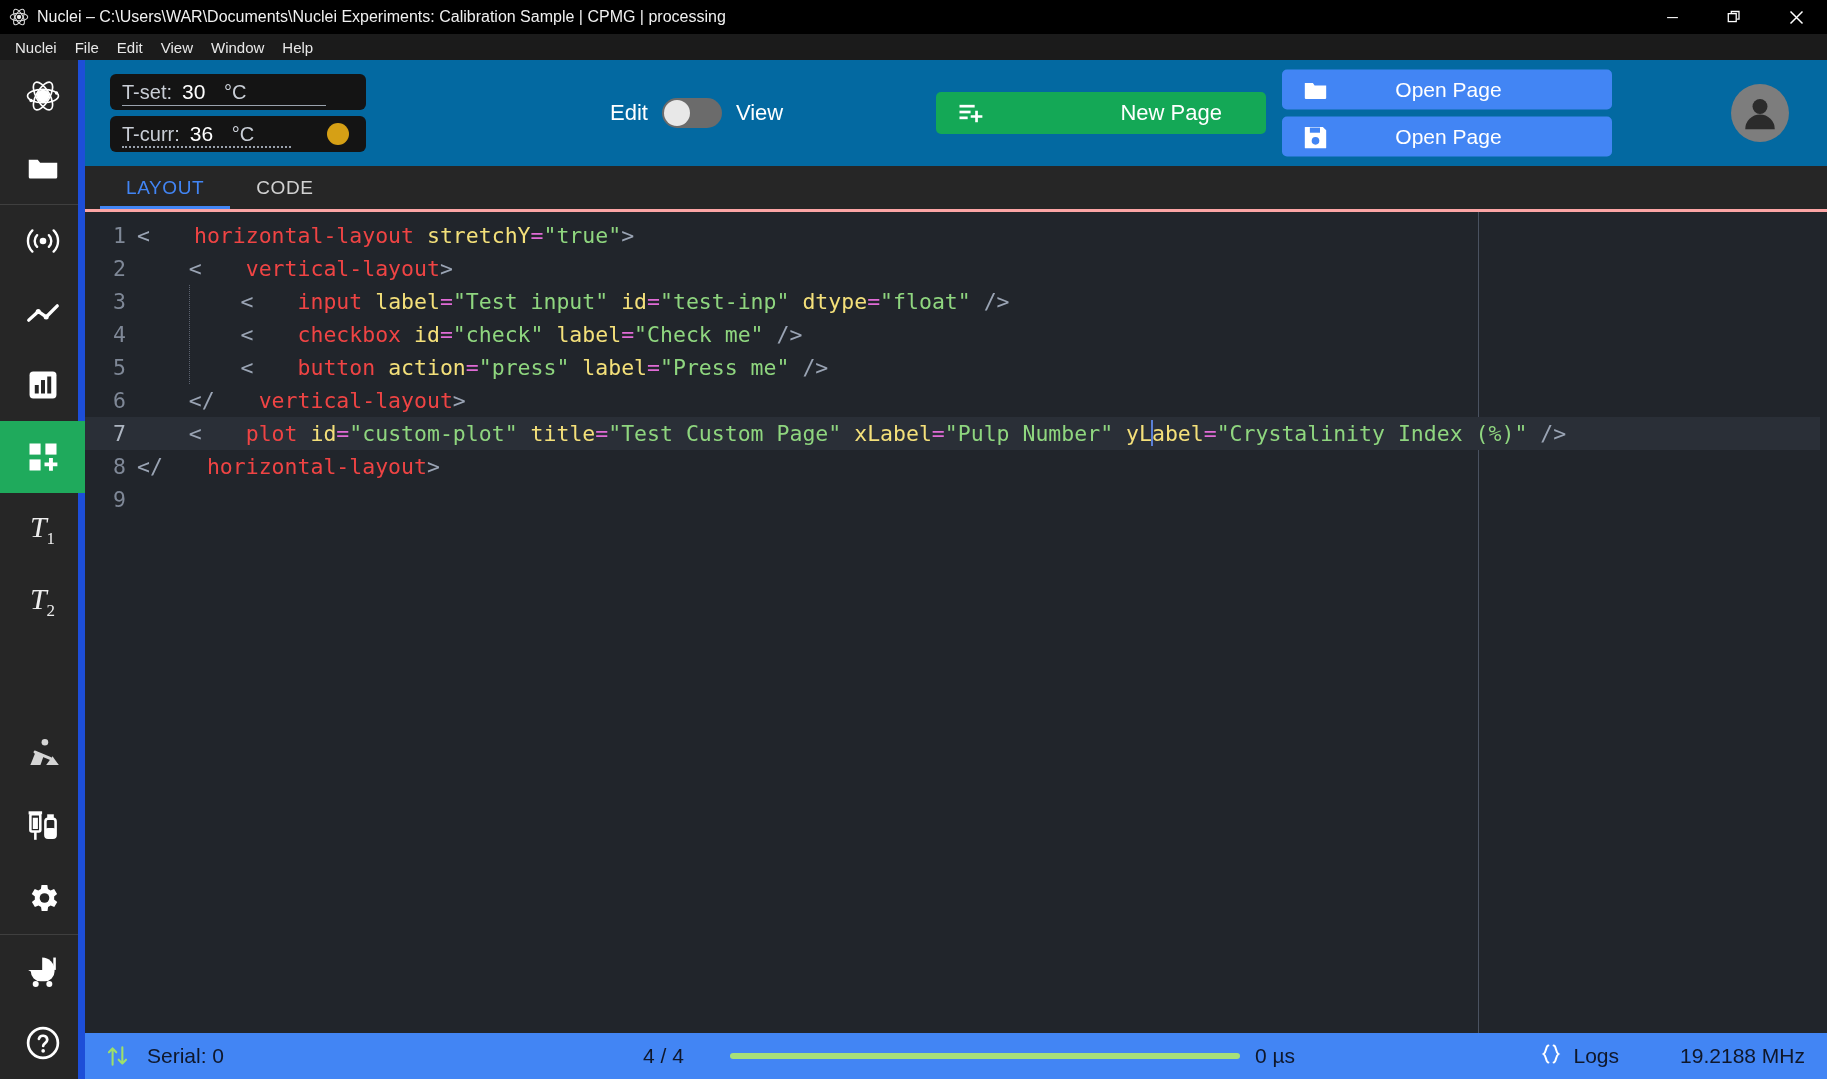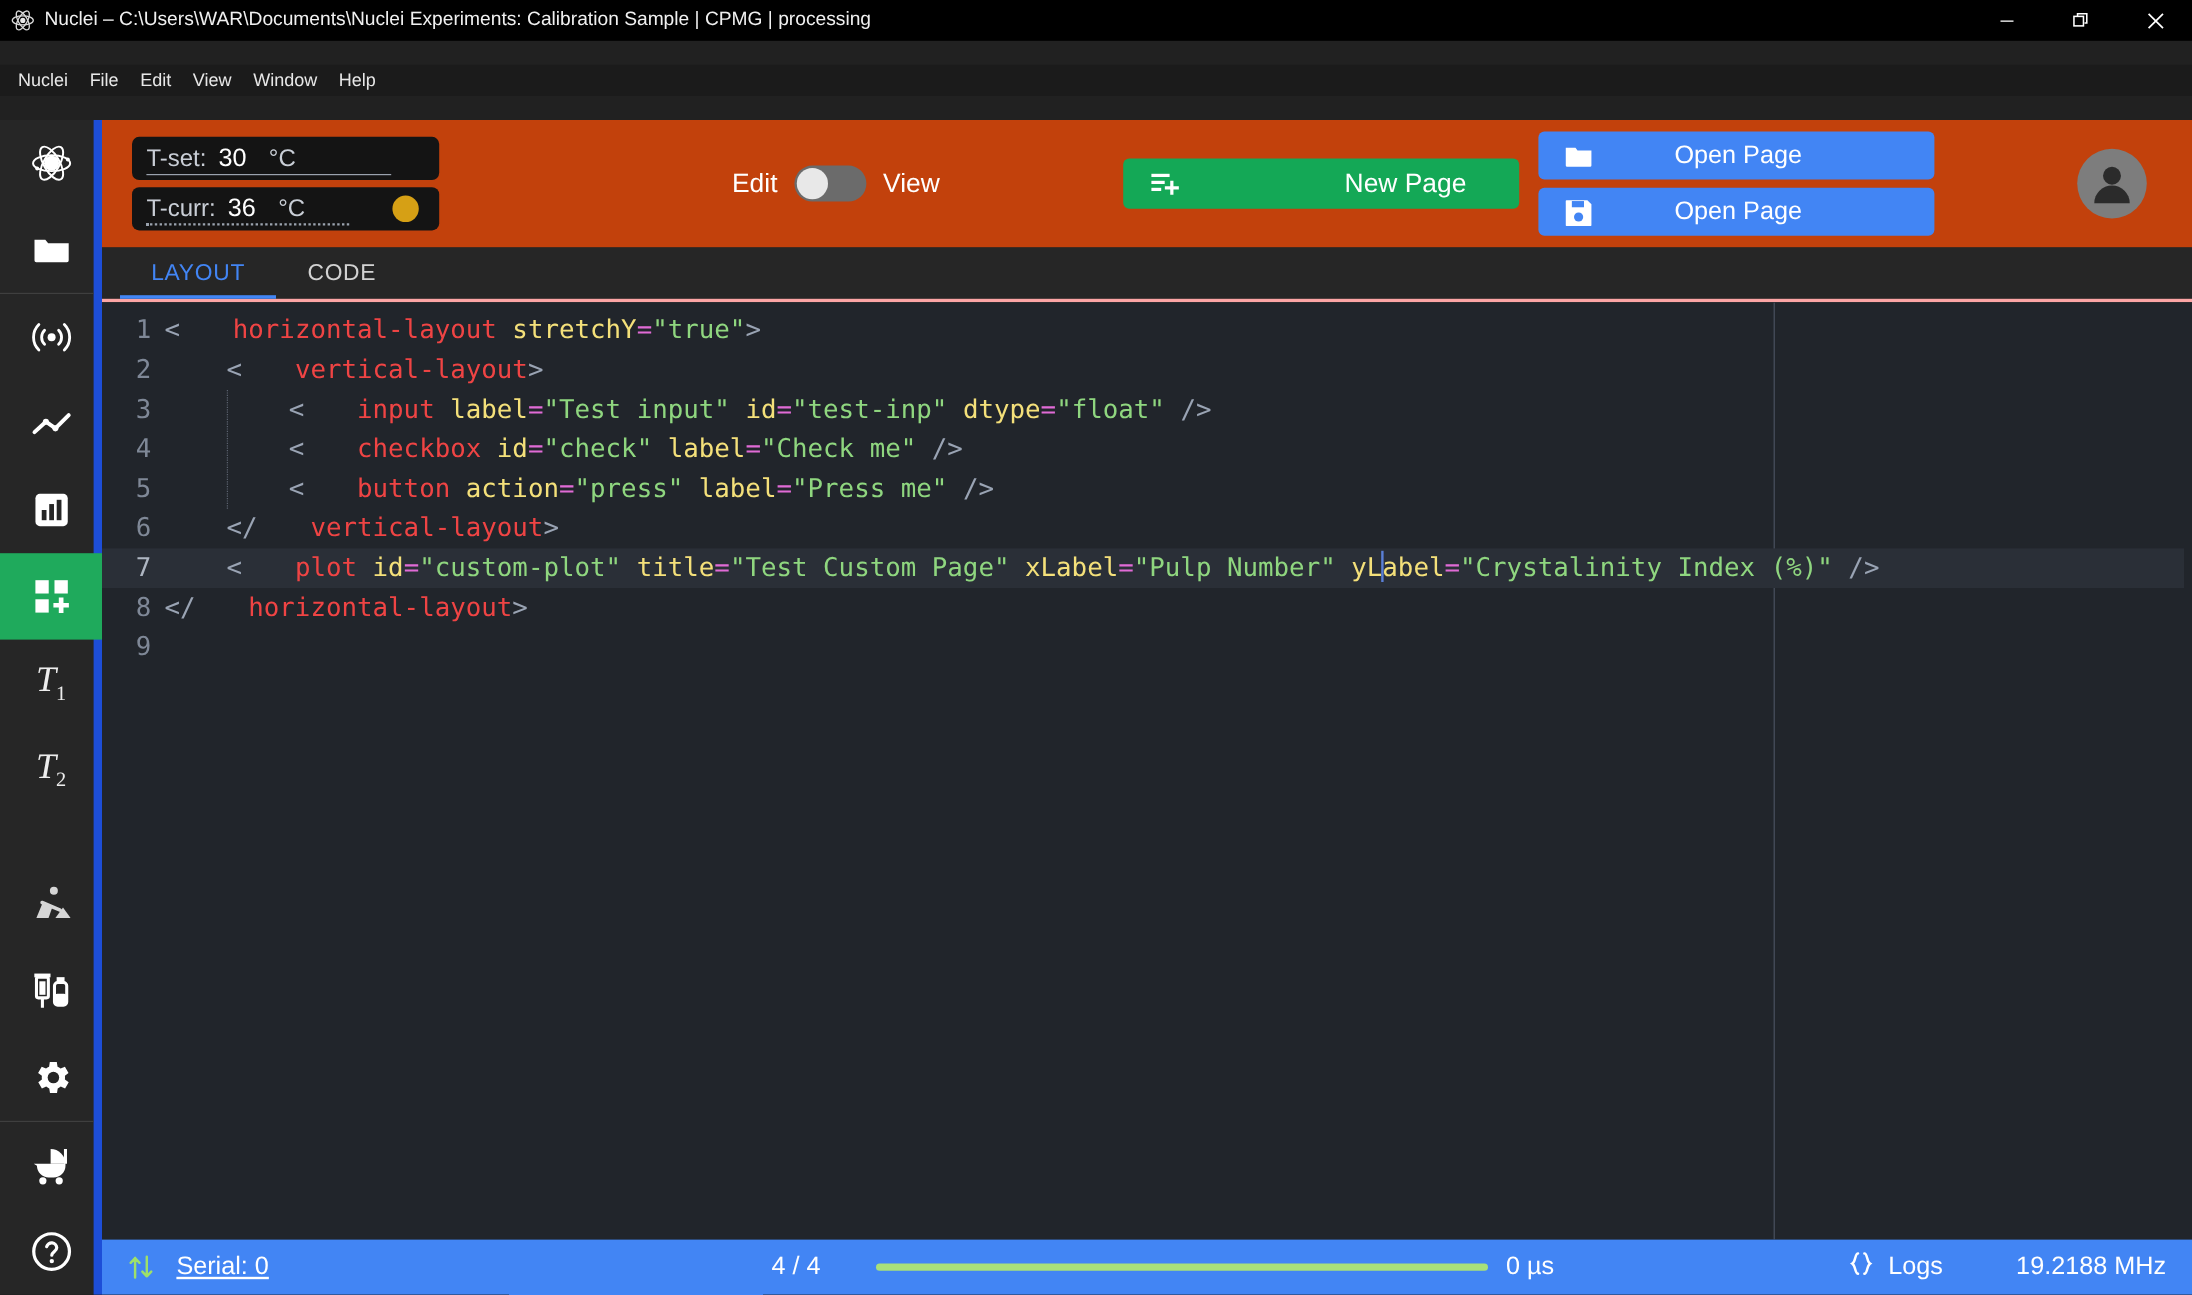--- a/index.html
+++ b/index.html
@@ -7,21 +7,20 @@
     width: 1827px; height: 1079px;
     background: #1e1e1e;
     font-family: "Liberation Sans", sans-serif;
     overflow: hidden;
   }
   #app {
     width: 1827px; height: 1079px;
     position: relative;
     display: flex; flex-direction: column;
     background: #212121;
-    gap: 20px;
   }
 
   
   .titlebar {
     height: 34px; flex: 0 0 34px;
     background: #000;
     display: flex; align-items: center;
     position: relative;
   }
   .titlebar-icon {
@@ -80,21 +79,21 @@
     font-size: 30px; font-style: italic; color: #ededed;
   }
   .side-label sub { font-size: 17px; font-style: normal; }
 
   
   .main { flex: 1 1 auto; display: flex; flex-direction: column; min-width: 0; background: #212121; }
 
   
   .toolbar {
     height: 106px; flex: 0 0 106px;
-    background: #c2410c;
+    background: #0369a1;
     display: flex; align-items: center;
     position: relative;
   }
   .temp-group {
     margin-left: 25px;
     display: flex; flex-direction: column; gap: 6px;
   }
   .temp-box {
     width: 256px; height: 36px;
     background: #141414;
@@ -229,23 +228,22 @@
   
   .v-scroll {
     width: 7px; flex: 0 0 7px; background: #21252b;
   }
 
   
   .statusbar {
     height: 46px; flex: 0 0 46px;
     background: #4285f4;
     display: flex; align-items: center;
-    color: #ffffff;
-    position: relative;
-    text-decoration: underline;
+    color: #0f172a;
+    position: relative;
   }
   .sb-updown { margin-left: 20px; display: flex; align-items: center; }
   .sb-serial { margin-left: 16px; font-size: 21px; }
   .sb-count { position: absolute; left: 558px; font-size: 21px; }
   .sb-progress {
     position: absolute; left: 645px; width: 510px; height: 6px;
     background: #a8e07a; border-radius: 3px;
   }
   .sb-time { position: absolute; left: 1170px; font-size: 21px; }
   .sb-logs {

